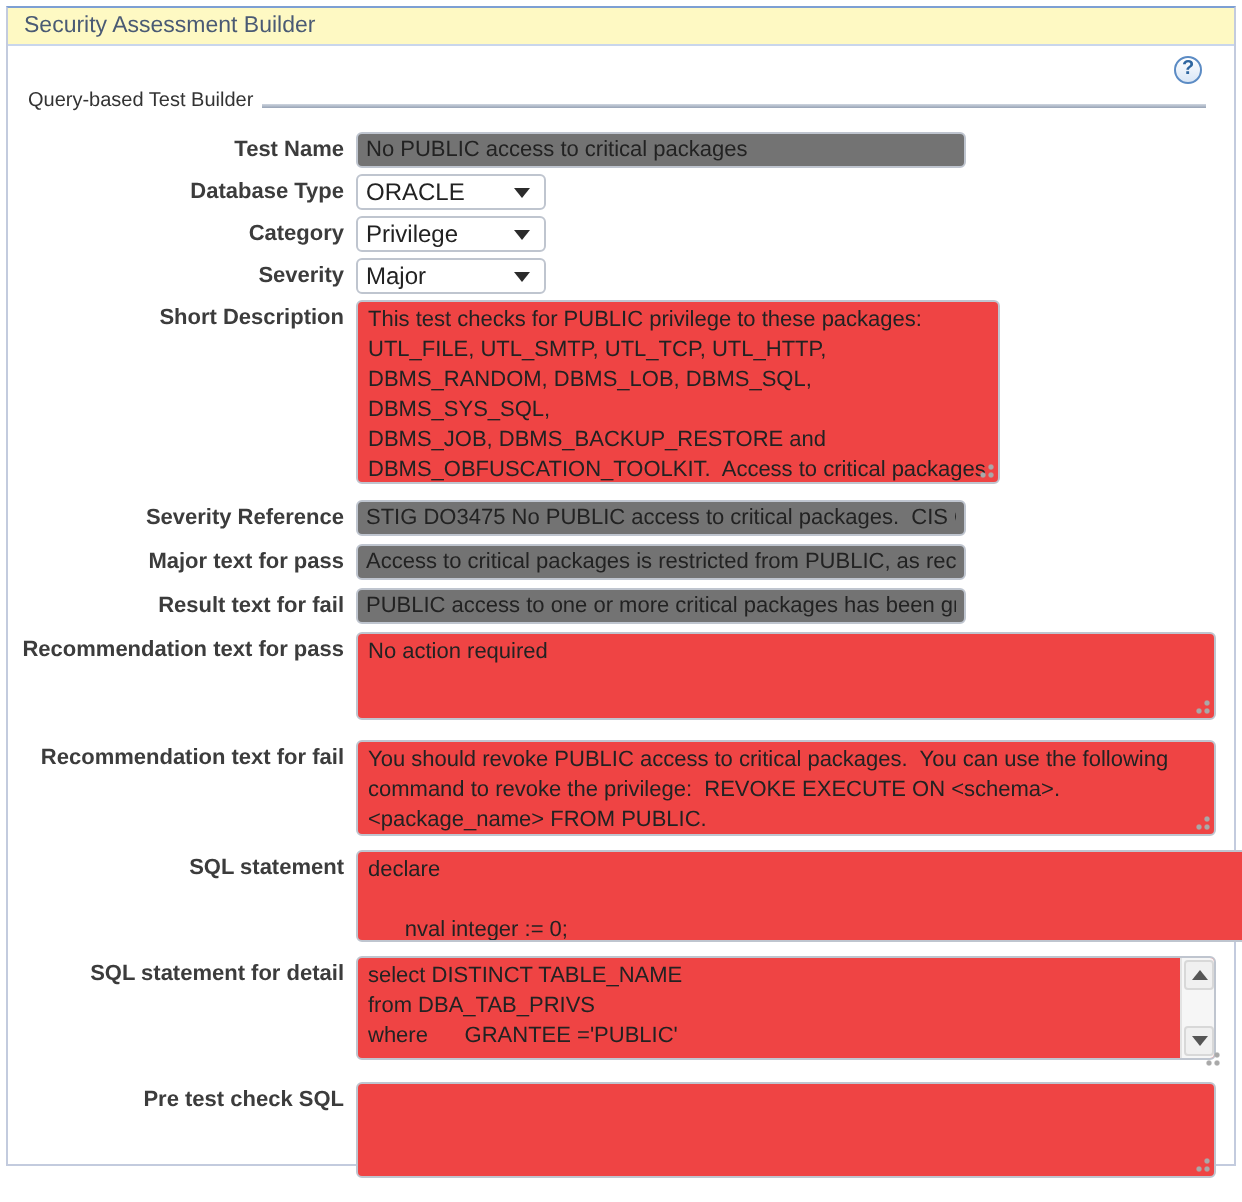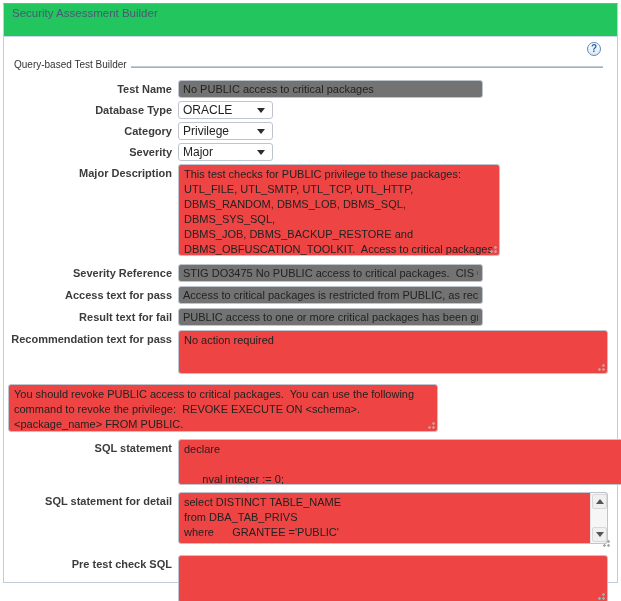--- a/index.html
+++ b/index.html
@@ -9,22 +9,22 @@
     font-family: "Liberation Sans", sans-serif;
     font-size: 11px; color:#222;
     position: relative;
   }
   .window {
     position:absolute; left:3px; top:3px; width:615px; height:580px;
     border:1px solid #c3cbde; border-top:1px solid #7d9fd3;
     background:#fff;
   }
   .titlebar {
-    background:#22c55e; border-bottom:1px solid #c9d6ec;
-    height:33px; line-height:18px; padding:0 8px;
+    background:#fef9c3; border-bottom:1px solid #c9d6ec;
+    height:19px; line-height:18px; padding:0 8px;
     color:#4a5a74; font-size:11.5px;
   }
   .content { position:relative; padding:14px 8px 0 4px; }
   .help-btn {
     position:absolute; top:5px; right:16px;
     width:14px; height:14px; border-radius:50%;
     border:1px solid #5b8bc4; color:#2f66a0;
     background:linear-gradient(#ffffff,#d9e6f6);
     font-size:10px; font-weight:bold; text-align:center; line-height:12px;
     cursor:pointer;
@@ -151,56 +151,57 @@
 
     <div class="row">
       <div class="lbl">Severity</div>
       <div class="selectbox">
         <span>Major</span>
         <span class="arrow"></span>
       </div>
     </div>
 
     <div class="row top mb8">
-      <div class="lbl">Major Description</div>
+      <div class="lbl">Short Description</div>
       <div class="ta-wrap">
         <textarea class="ta sm" style="">This test checks for PUBLIC privilege to these packages:
 UTL_FILE, UTL_SMTP, UTL_TCP, UTL_HTTP,
 DBMS_RANDOM, DBMS_LOB, DBMS_SQL, DBMS_SYS_SQL,
 DBMS_JOB, DBMS_BACKUP_RESTORE and
 DBMS_OBFUSCATION_TOOLKIT.  Access to critical packages
 should be restricted to authorized accounts only.</textarea>
         <span class="grip"></span>
       </div>
     </div>
 
     <div class="row mb4">
       <div class="lbl">Severity Reference</div>
       <input class="txt" type="text" value="STIG DO3475 No PUBLIC access to critical packages.  CIS O" style="">
     </div>
 
     <div class="row mb4">
-      <div class="lbl">Access text for pass</div>
+      <div class="lbl">Major text for pass</div>
       <input class="txt" type="text" value="Access to critical packages is restricted from PUBLIC, as recon" style="">
     </div>
 
     <div class="row mb4">
       <div class="lbl">Result text for fail</div>
       <input class="txt" type="text" value="PUBLIC access to one or more critical packages has been gra" style="">
     </div>
 
     <div class="row top mb10">
       <div class="lbl">Recommendation text for pass</div>
       <div class="ta-wrap">
         <textarea class="ta med" style="">No action required</textarea>
         <span class="grip"></span>
       </div>
     </div>
 
     <div class="row top mb7">
+      <div class="lbl">Recommendation text for fail</div>
       <div class="ta-wrap">
         <textarea class="ta big" style="">You should revoke PUBLIC access to critical packages.  You can use the following
 command to revoke the privilege:  REVOKE EXECUTE ON &lt;schema&gt;.
 &lt;package_name&gt; FROM PUBLIC.</textarea>
         <span class="grip"></span>
       </div>
     </div>
 
     <div class="row top mb7">
       <div class="lbl">SQL statement</div>

